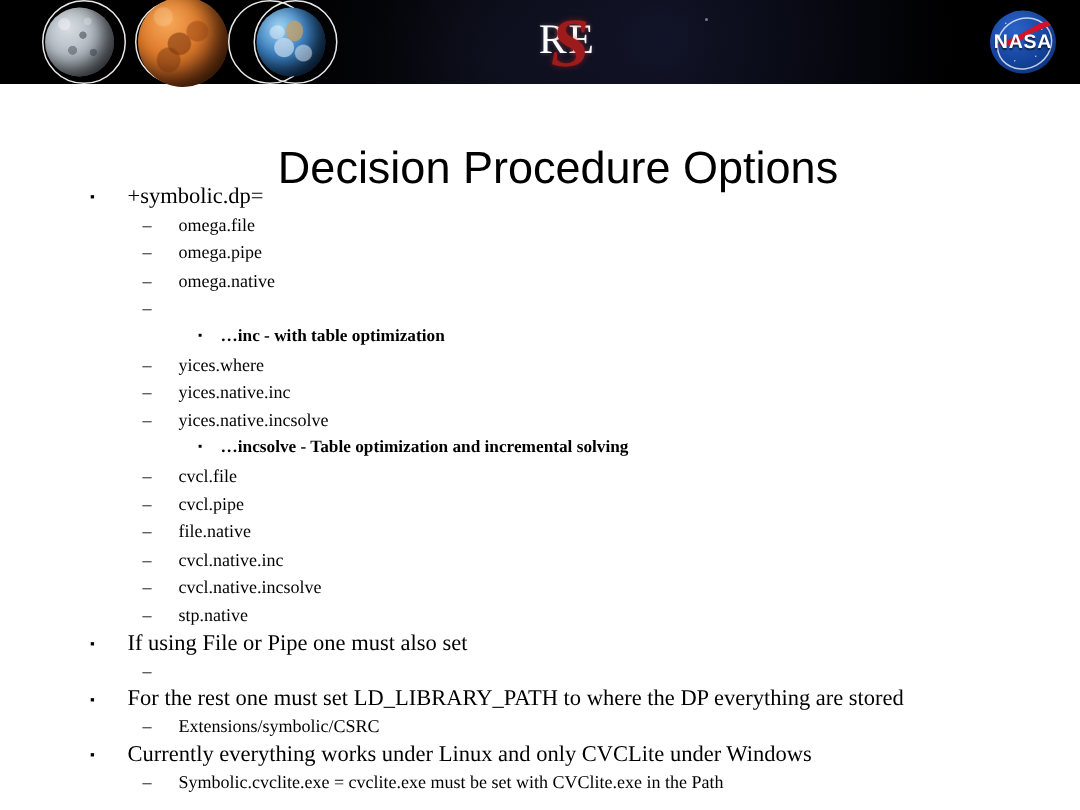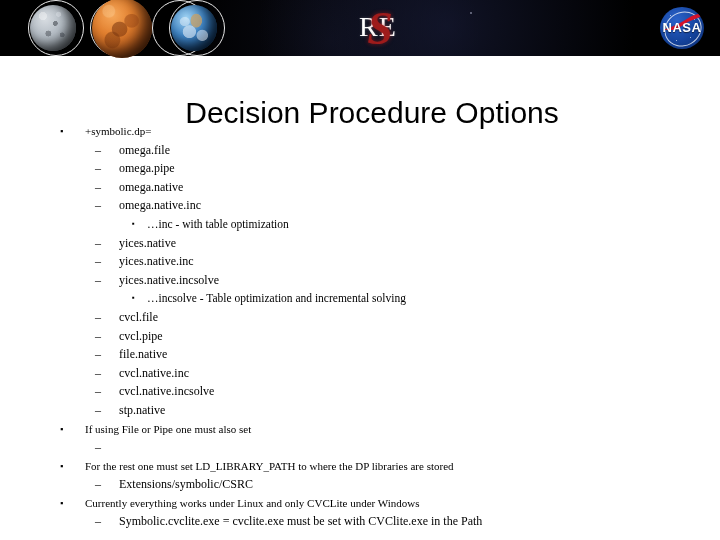--- a/index.html
+++ b/index.html
@@ -153,27 +153,27 @@
   .row .txt{
     position:absolute;top:0;
     font-family:"Liberation Serif", serif;
     color:#000;
     line-height:18.6px;
     white-space:pre;
   }
 
   
   .lvl1 .bullet{left:60px;font-size:9px;}
-  .lvl1 .txt{left:85px;font-size:11px;}
+  .lvl1 .txt{left:85px;font-size:15px;}
   
   .lvl2 .bullet{left:95px;font-size:12px;}
   .lvl2 .txt{left:119px;font-size:12px;}
   
   .lvl3 .bullet{left:132px;font-size:8px;}
-  .lvl3 .txt{left:147px;font-size:11.5px;}
+  .lvl3 .txt{left:147px;font-size:11.5px;font-weight:bold;}
 </style>
 </head>
 <body>
 
 <div class="banner">
   <div class="starfield">
     <span class="star" style="left:470px;top:12px;width:2px;height:2px;"></span>
     <span class="star" style="left:512px;top:30px;"></span>
     <span class="star" style="left:556px;top:18px;"></span>
     <span class="star" style="left:600px;top:40px;"></span>
@@ -225,29 +225,28 @@
     <div class="row lvl2">
       <span class="bullet">–</span>
       <span class="txt">omega.pipe</span>
     </div>
     <div class="row lvl2">
       <span class="bullet">–</span>
       <span class="txt">omega.native</span>
     </div>
     <div class="row lvl2">
       <span class="bullet">–</span>
-      <span class="txt">omega.native.inc</span>
     </div>
     <div class="row lvl3">
       <span class="bullet">▪</span>
       <span class="txt">…inc - with table optimization</span>
     </div>
     <div class="row lvl2">
       <span class="bullet">–</span>
-      <span class="txt">yices.native</span>
+      <span class="txt">yices.where</span>
     </div>
     <div class="row lvl2">
       <span class="bullet">–</span>
       <span class="txt">yices.native.inc</span>
     </div>
     <div class="row lvl2">
       <span class="bullet">–</span>
       <span class="txt">yices.native.incsolve</span>
     </div>
     <div class="row lvl3">
@@ -280,21 +279,21 @@
     </div>
     <div class="row lvl1">
       <span class="bullet">▪</span>
       <span class="txt">If using File or Pipe one must also set</span>
     </div>
     <div class="row lvl2">
       <span class="bullet">–</span>
     </div>
     <div class="row lvl1">
       <span class="bullet">▪</span>
-      <span class="txt">For the rest one must set LD_LIBRARY_PATH to where the DP libraries are stored</span>
+      <span class="txt">For the rest one must set LD_LIBRARY_PATH to where the DP everything are stored</span>
     </div>
     <div class="row lvl2">
       <span class="bullet">–</span>
       <span class="txt">Extensions/symbolic/CSRC</span>
     </div>
     <div class="row lvl1">
       <span class="bullet">▪</span>
       <span class="txt">Currently everything works under Linux and only CVCLite under Windows</span>
     </div>
     <div class="row lvl2">

